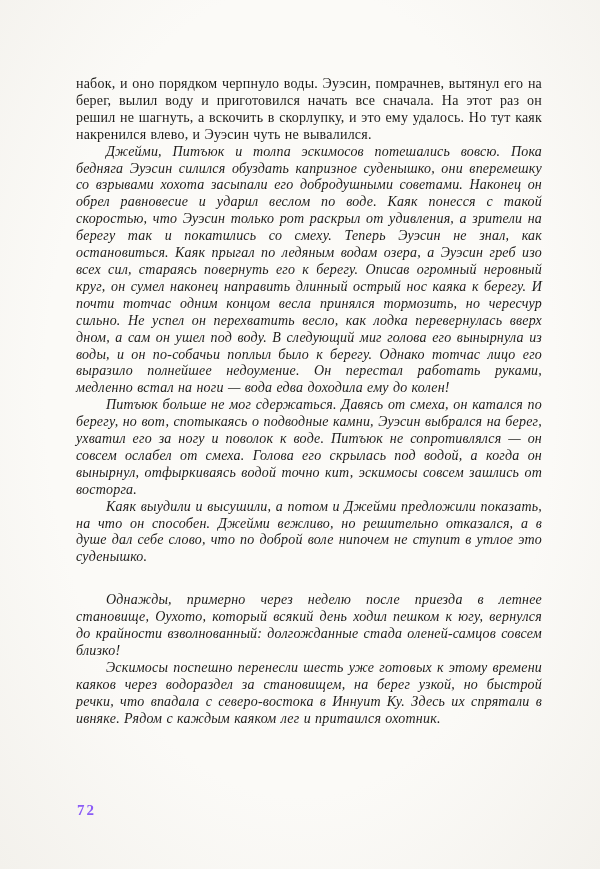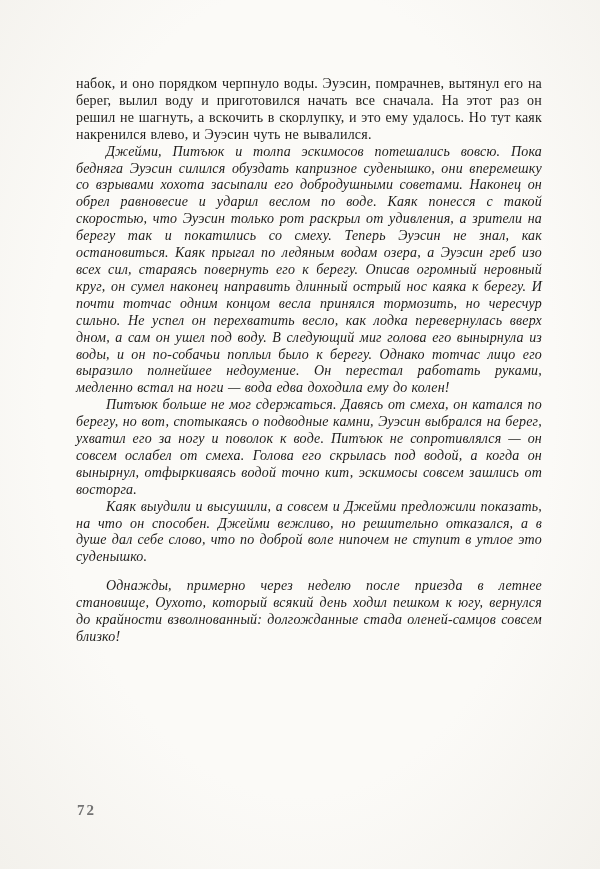--- a/index.html
+++ b/index.html
@@ -33,38 +33,39 @@
     text-align: justify;
     color: #1c1b19;
     letter-spacing: 0.2px;
     word-spacing: 0.5px;
   }
   p.para.indent {
     text-indent: 30px;
     font-style: italic;
   }
   p.para.section-break {
-    margin-top: 12px;
+    margin-top: 26px;
   }
   .page-number {
     position: absolute;
     left: 77px;
     top: 802px;
     font-size: 15px;
     font-weight: bold;
     letter-spacing: 2px;
-    color: #737373;
+    color: #8b5cf6;
   }
 </style>
 </head>
 <body>
 
 <div class="page">
   <div class="text-block">
 
   <p class="para">набок, и оно порядком черпнуло воды. Эуэсин, помрачнев, вытянул его на берег, вылил воду и приготовился начать все сначала. На этот раз он решил не шагнуть, а вскочить в скорлупку, и это ему удалось. Но тут каяк накренился влево, и Эуэсин чуть не вывалился.</p>
       <p class="para indent">Джейми, Питъюк и толпа эскимосов потешались вовсю. Пока бедняга Эуэсин силился обуздать капризное суденышко, они вперемешку со взрывами хохота засыпали его добродушными советами. Наконец он обрел равновесие и ударил веслом по воде. Каяк понесся с такой скоростью, что Эуэсин только рот раскрыл от удивления, а зрители на берегу так и покатились со смеху. Теперь Эуэсин не знал, как остановиться. Каяк прыгал по ледяным водам озера, а Эуэсин греб изо всех сил, стараясь повернуть его к берегу. Описав огромный неровный круг, он сумел наконец направить длинный острый нос каяка к берегу. И почти тотчас одним концом весла принялся тормозить, но чересчур сильно. Не успел он перехватить весло, как лодка перевернулась вверх дном, а сам он ушел под воду. В следующий миг голова его вынырнула из воды, и он по-собачьи поплыл было к берегу. Однако тотчас лицо его выразило полнейшее недоумение. Он перестал работать руками, медленно встал на ноги — вода едва доходила ему до колен!</p>
       <p class="para indent">Питъюк больше не мог сдержаться. Давясь от смеха, он катался по берегу, но вот, спотыкаясь о подводные камни, Эуэсин выбрался на берег, ухватил его за ногу и поволок к воде. Питъюк не сопротивлялся — он совсем ослабел от смеха. Голова его скрылась под водой, а когда он вынырнул, отфыркиваясь водой точно кит, эскимосы совсем зашлись от восторга.</p>
-      <p class="para indent">Каяк выудили и высушили, а совсем и Джейми предложили показать, на что он способен. Джейми вежливо, но решительно отказался, а в душе дал себе слово, что по доброй воле нипочем не ступит в утлое это суденышко.</p>
+      <p class="para indent">Каяк выудили и высушили, а потом и Джейми предложили показать, на что он способен. Джейми вежливо, но решительно отказался, а в душе дал себе слово, что по доброй воле нипочем не ступит в утлое это суденышко.</p>
       <p class="para indent section-break">Однажды, примерно через неделю после приезда в летнее становище, Оухото, который всякий день ходил пешком к югу, вернулся до крайности взволнованный: долгожданные стада оленей-самцов совсем близко!</p>
+      <p class="para indent">Эскимосы поспешно перенесли шесть уже готовых к этому времени каяков через водораздел за становищем, на берег узкой, но быстрой речки, что впадала с северо-востока в Иннуит Ку. Здесь их спрятали в ивняке. Рядом с каждым каяком лег и притаился охотник.</p>
     </div>
   <div class="page-number">72</div>
 </div>
 
 </body></html>

